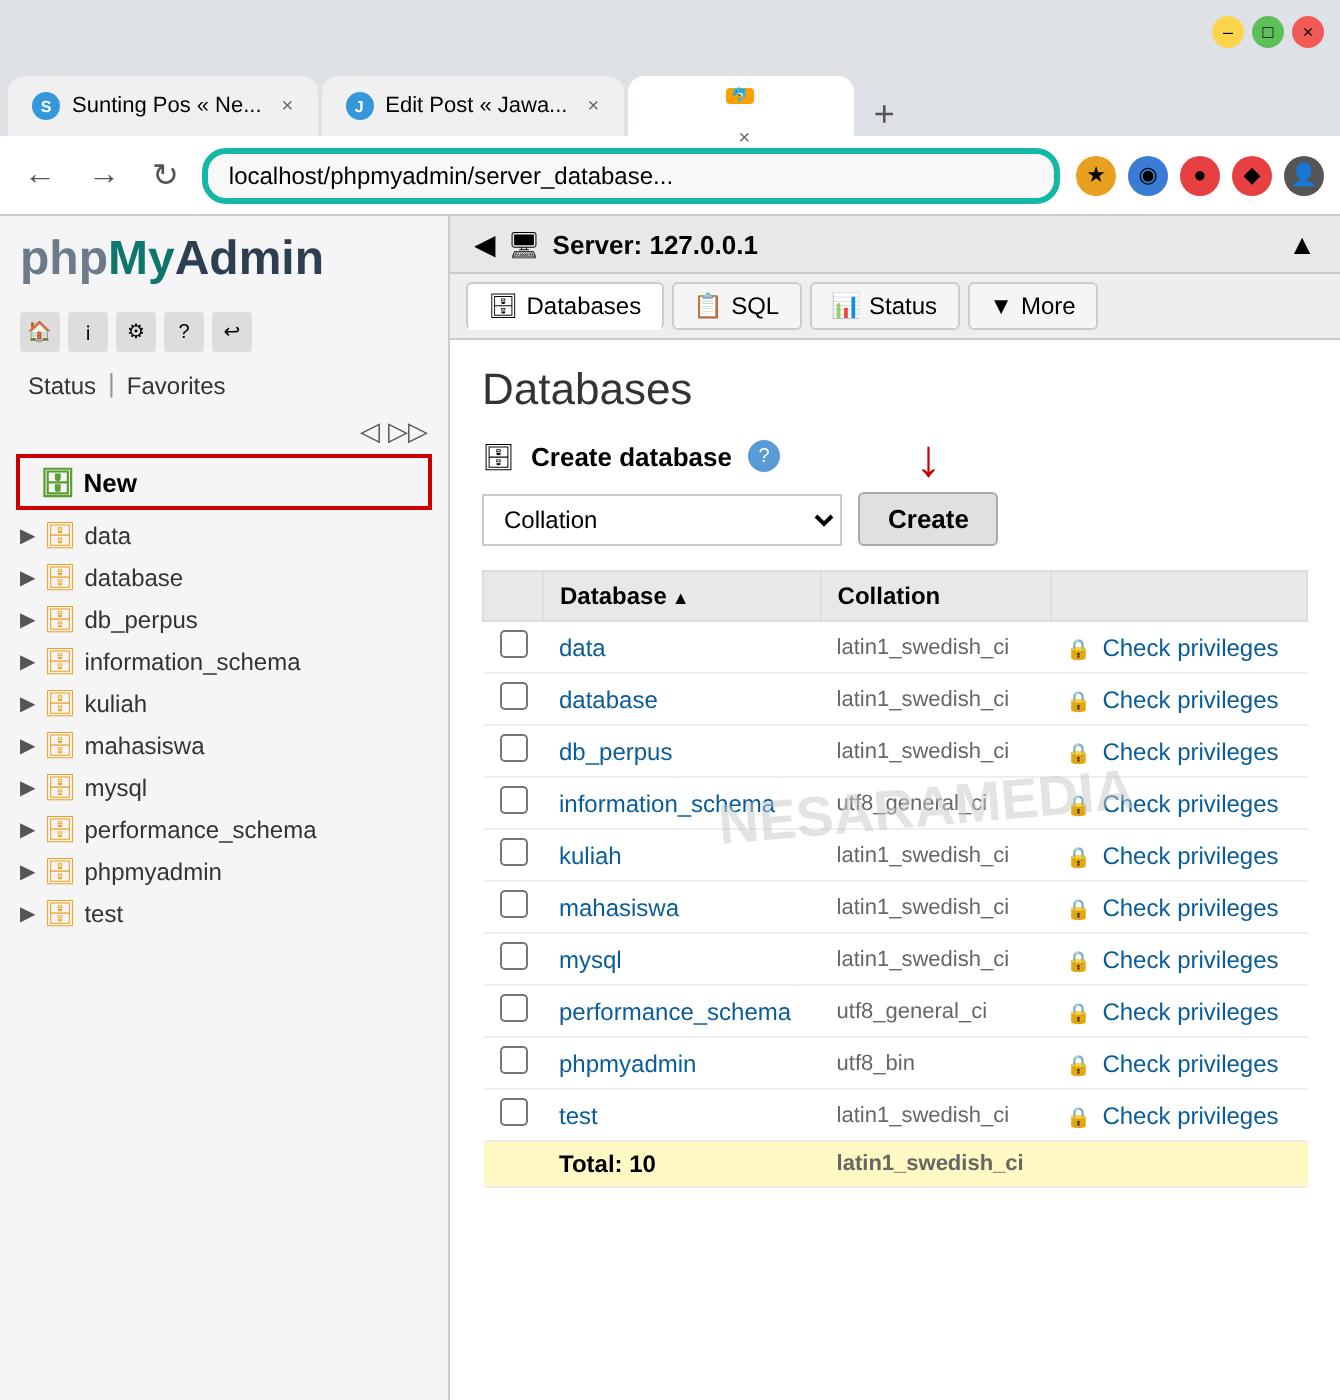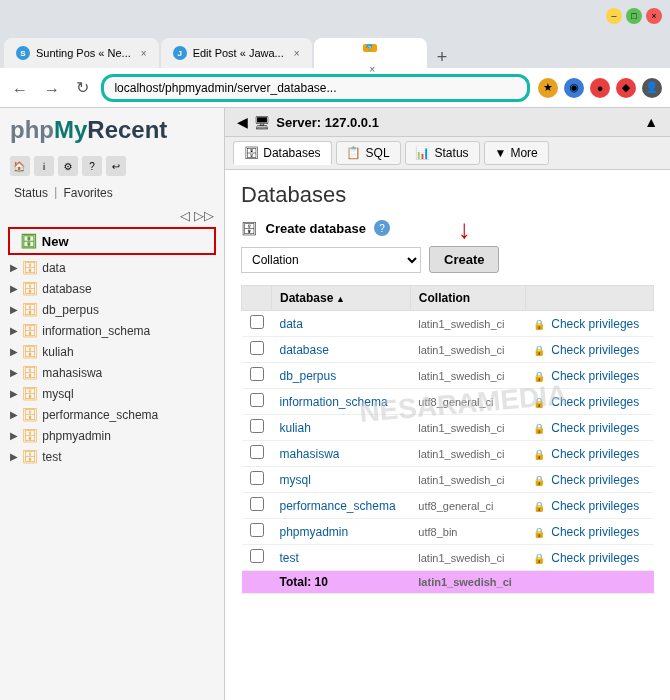--- a/index.html
+++ b/index.html
@@ -74,21 +74,21 @@
 
     
     .db-table { width: 100%; border-collapse: collapse; font-size: 12px; }
     .db-table th { background: #e8e8e8; padding: 5px 8px; text-align: left; border: 1px solid #ddd; font-weight: bold; cursor: pointer; }
     .db-table th.sort-asc::after { content: ' ▲'; font-size: 9px; }
     .db-table td { padding: 4px 8px; border-bottom: 1px solid #eee; }
     .db-table td a { color: #0a5c99; text-decoration: none; cursor: pointer; }
     .db-table td.check-priv a { color: #0a5c99; }
     .db-table td.check-priv .lock-icon { color: #555; margin-right: 2px; font-size: 10px; }
     .db-checkbox { width: 14px; height: 14px; cursor: pointer; }
-    .total-row td { font-weight: bold; background: #f0abfc; }
+    .total-row td { font-weight: bold; background: #fef9c3; }
 
     .collation-text { color: #666; font-size: 11px; }
     .fav-blue { background: #3498db; border-radius: 50%; color: white; font-size: 8px; font-weight: bold; display: flex; align-items: center; justify-content: center; }
     .fav-pma { background: #f8a100; border-radius: 2px; color: white; font-size: 7px; font-weight: bold; display: flex; align-items: center; justify-content: center; }
   </style>
 </head>
 <body>
 
 <div class="browser-chrome">
 
@@ -133,21 +133,21 @@
       <div class="browser-icon" style="background:#555; border-radius:50%; overflow:hidden;">👤</div>
     </div>
   </div>
 </div>
 
 <div class="main-layout">
 
   <div class="sidebar">
     <div class="pma-logo">
       <div class="pma-logo-text">
-        <span class="php">php</span><span class="my">My</span><span class="admin">Recent</span>
+        <span class="php">php</span><span class="my">My</span><span class="admin">Admin</span>
       </div>
     </div>
     <div class="sidebar-icons">
       <div class="sidebar-icon">🏠</div>
       <div class="sidebar-icon">ℹ</div>
       <div class="sidebar-icon">⚙</div>
       <div class="sidebar-icon">?</div>
       <div class="sidebar-icon">↩</div>
     </div>
     <div class="sidebar-tabs">

